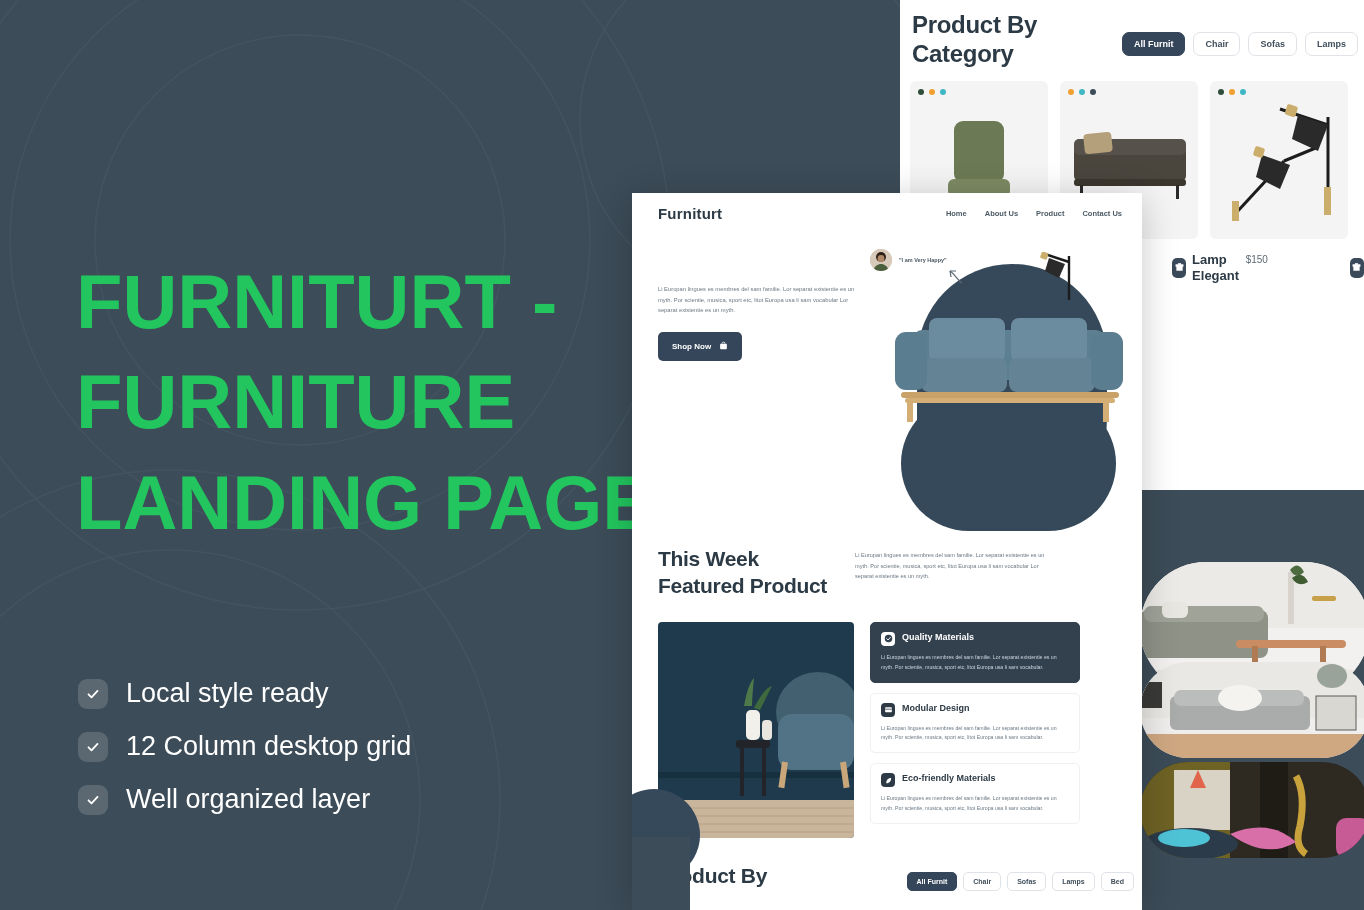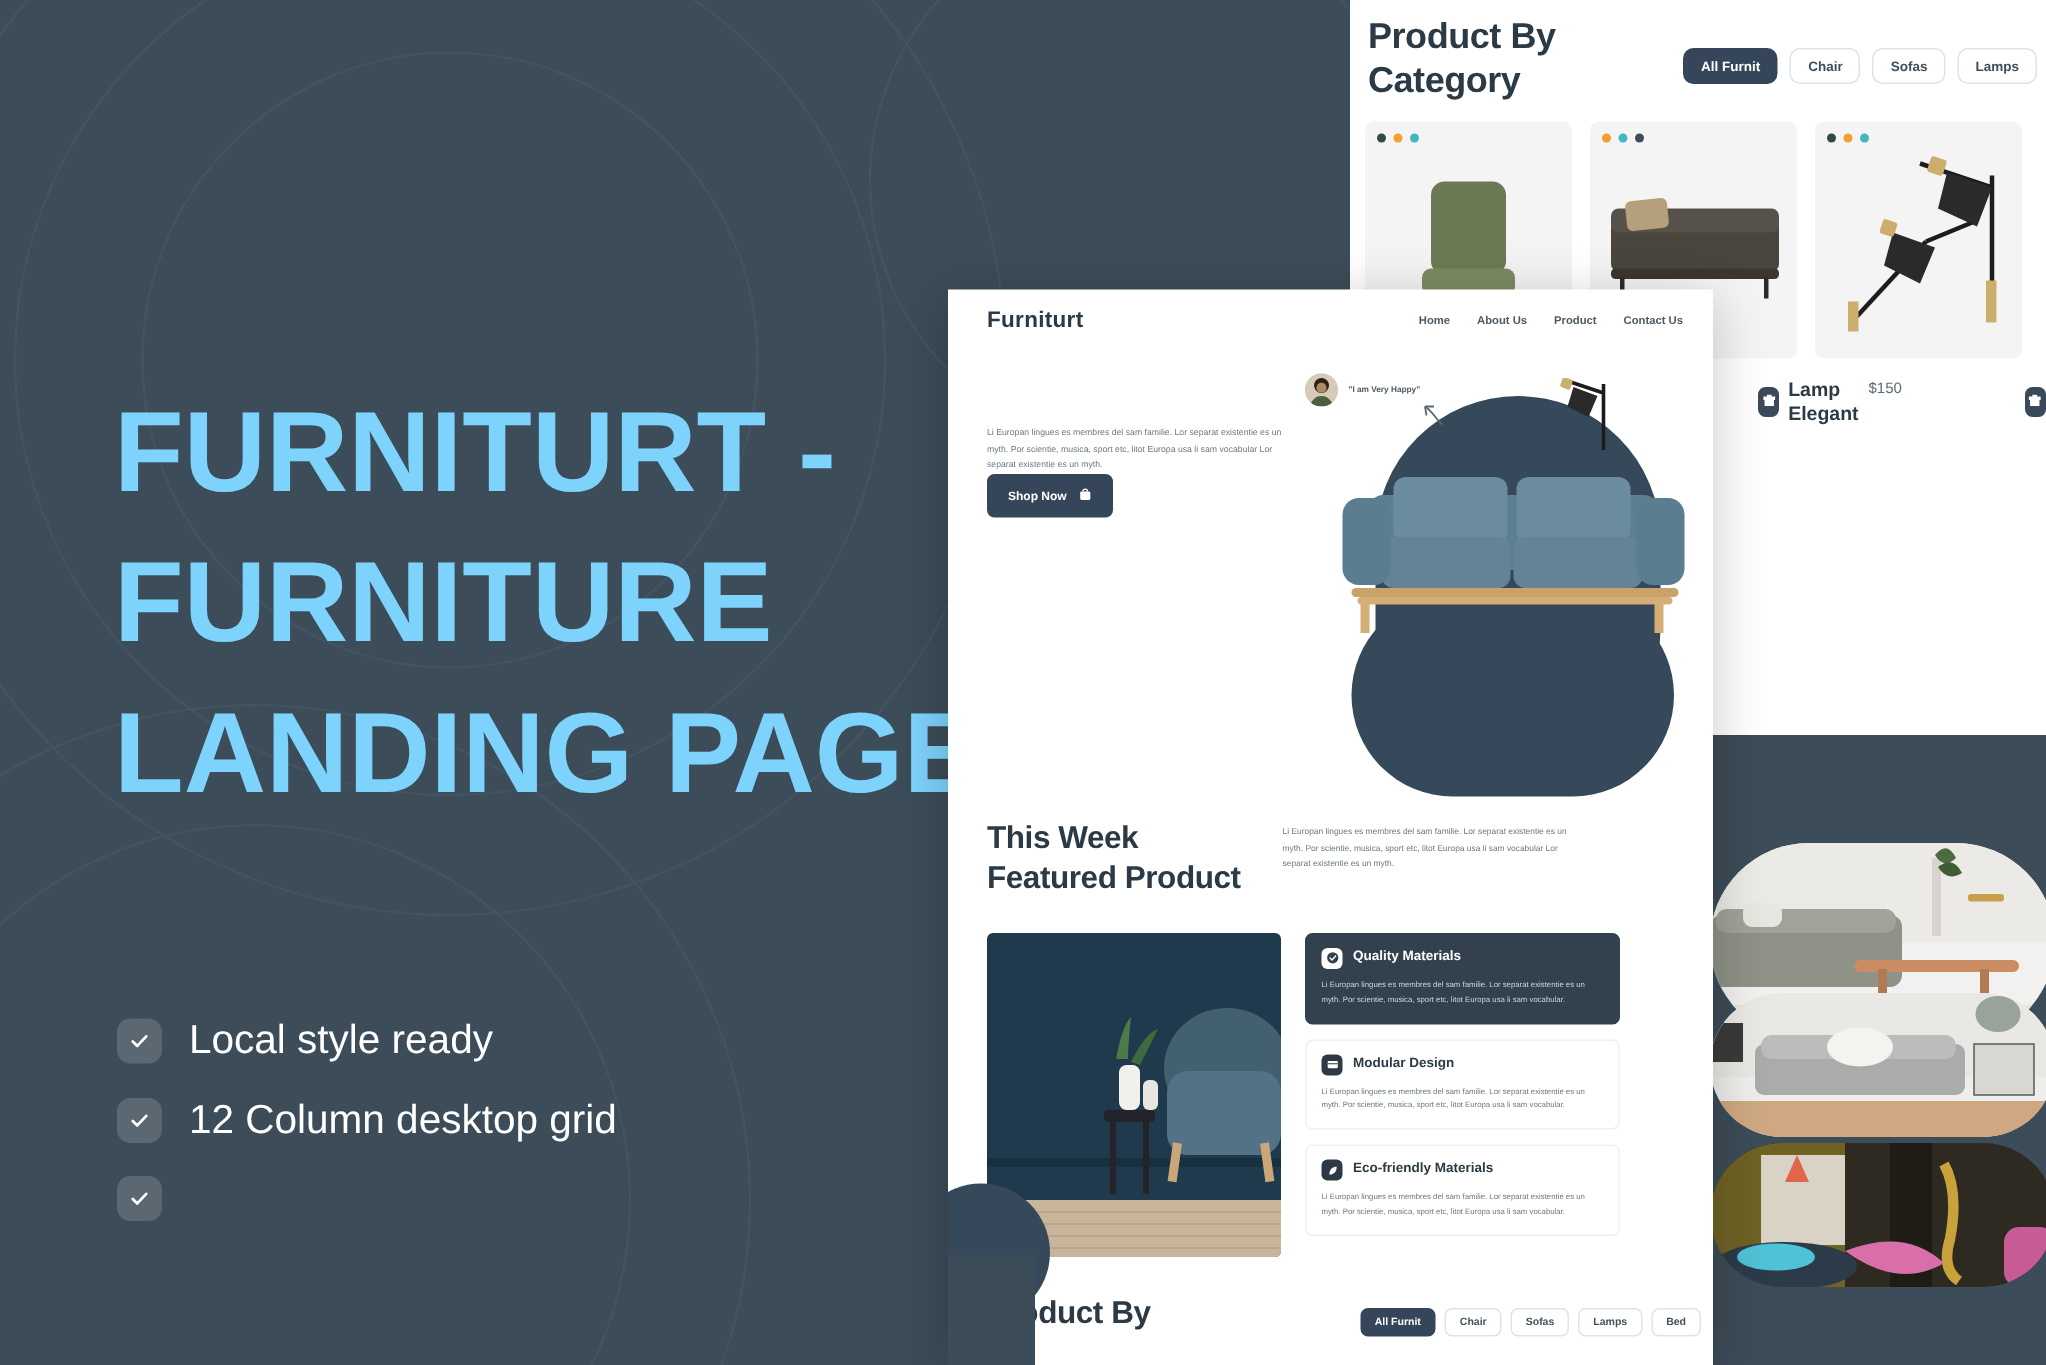--- a/index.html
+++ b/index.html
@@ -36,21 +36,21 @@
   .pill-label {
     background: rgba(255,255,255,.13);
     border-radius: 40px;
     padding: 16px 42px;
     color: #fff; font-size: 27px; font-weight: 700; letter-spacing: .2px;
     white-space: nowrap;
   }
 
   .headline {
     position: absolute; left: 76px; top: 252px; width: 640px;
-    color: #7dd3fc; font-weight: 700; font-size: 76px; line-height: 1.32;
+    color: #22c55e; font-weight: 700; font-size: 76px; line-height: 1.32;
     letter-spacing: 0px; text-transform: uppercase;
   }
   .headline .hl { display: block; white-space: nowrap; }
 
   .features { position: absolute; left: 78px; top: 678px; display: flex; flex-direction: column; gap: 22px; }
   .feature { display: flex; align-items: center; gap: 18px; }
   .check-box {
     width: 30px; height: 30px; border-radius: 9px; background: rgba(255,255,255,.16);
     display: flex; align-items: center; justify-content: center; flex: 0 0 auto;
   }
@@ -103,21 +103,21 @@
   .hero-h1 { font-size: 27px; line-height:1.3; color:#2c3a45; font-weight:700; letter-spacing:-.5px; }
   .hero-h1 .underlined { position:relative; }
   .hero-h1 .underlined::after{
     content:""; position:absolute; left:0; right:0; bottom:-3px; height:2px; background:#2c3a45;
   }
   .hero-h1 .underlined::before{
     content:""; position:absolute; left:-1px; bottom:-6px; width:2px; height:8px; background:#2c3a45;
   }
   .hero-p { font-size: 5.8px; line-height:1.85; color:#6b7883; margin-top:16px; width:200px; }
   .shop-btn {
-    margin-top:0; display:inline-flex; align-items:center; gap:8px;
+    margin-top:16px; display:inline-flex; align-items:center; gap:8px;
     background:#36465a; color:#fff; border-radius:5px; padding:9px 14px;
     font-size:8px; font-weight:700;
   }
 
   .hero-art { position:absolute; left:255px; top:24px; width:255px; height:290px; }
   .blob {
     position:absolute; left:30px; top:18px; width:190px; height:250px;
     background:#36495a; border-radius: 95px 95px 95px 95px;
   }
   .blob2 {
@@ -206,20 +206,21 @@
             </svg>
         </span>
         <span class="feature-text">12 Column desktop grid</span>
       </div>
       <div class="feature">
         <span class="check-box">
           <svg width="16" height="16" viewBox="0 0 16 16">
               <path d="M3.5 8.3l3 3 6-6.4" stroke="#ffffff" stroke-width="1.8" fill="none" stroke-linecap="round" stroke-linejoin="round"></path>
             </svg>
         </span>
+        <span class="feature-text">Well organized layer</span>
       </div>
     </div>
   </div>
 
   <div class="photo-strip" style="top:352px;height:132px;">
     <svg width="230" height="132" viewBox="0 0 230 132" preserveAspectRatio="none">
       <rect width="230" height="132" fill="#f2f1ef"></rect>
       <rect x="0" y="0" width="230" height="66" fill="#eceae6"></rect>
       <rect x="148" y="10" width="6" height="52" fill="#d8d4cd"></rect>
       <path d="M150 8 q8 -10 14 2 q-8 8 -14 -2z" fill="#4d6b3f"></path>

